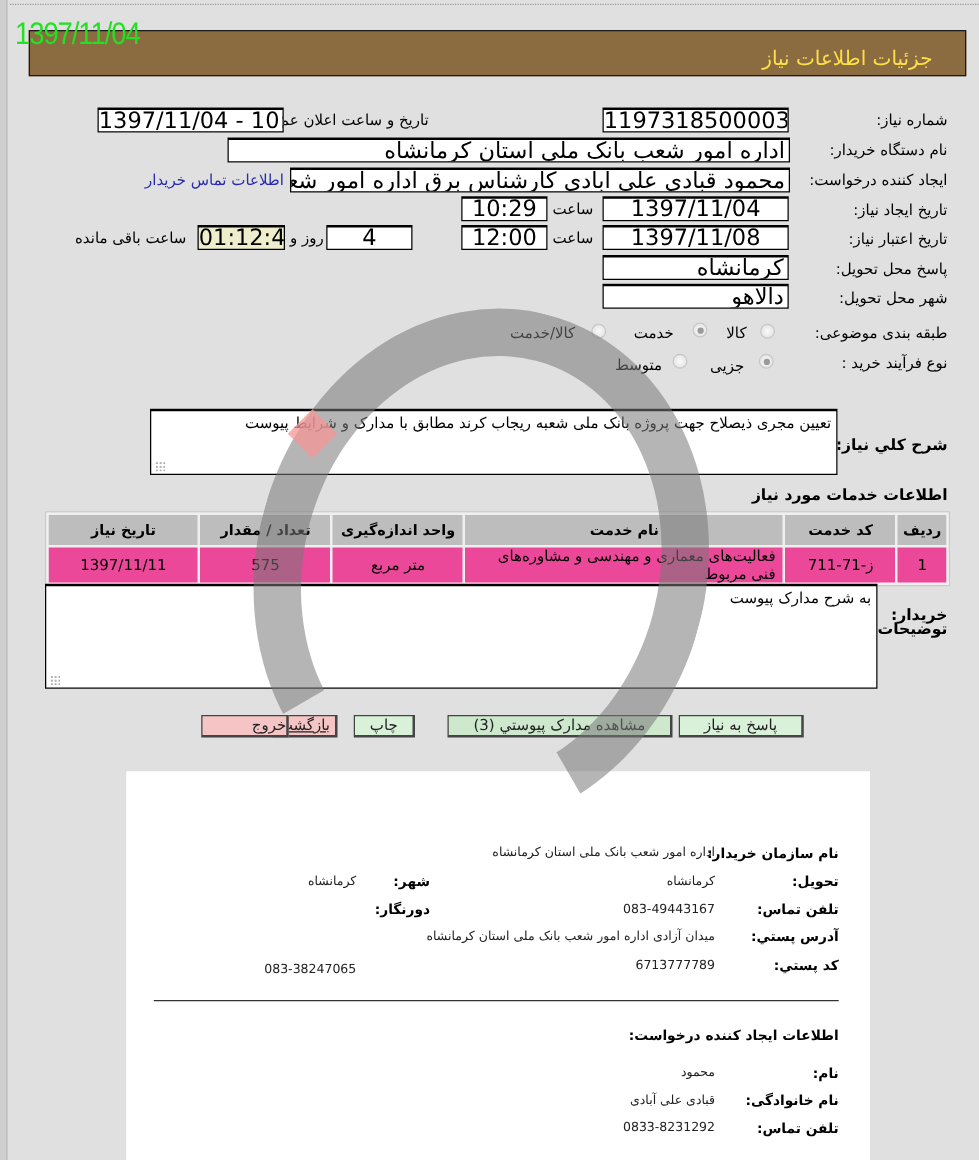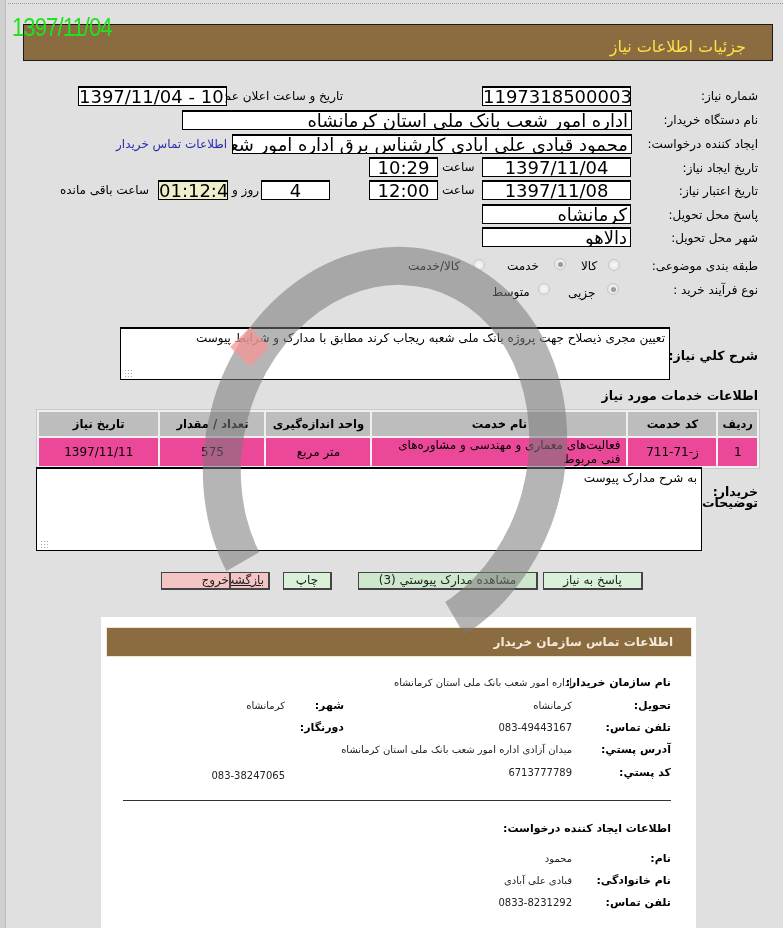--- a/index.html
+++ b/index.html
@@ -168,23 +168,20 @@
   <span class="grip"></span>
 </div>
 
 <div class="btn green" style="left:543px; top:572px; width:100px;"><span>پاسخ به نیاز</span></div>
 <div class="btn green-dark" style="left:348px; top:572px; width:180px;margin-left:10px;"><span>مشاهده مدارک پیوستي (3)</span></div>
 <div class="btn green" style="left:283px; top:572px; width:49px;"><span>چاپ</span></div>
 <div class="btn pink underline" style="left:218px; top:572px; width:52px;"><span>بازگشت</span></div>
 <div class="btn pink" style="left:161px; top:572px; width:70px;padding-left:44px;"><span>خروج</span></div>
 
 <div class="abs contact-card">
-  <div class="contact-header">
-    <span class="contact-header-title">اطلاعات تماس سازمان خریدار</span>
-  </div>
 
   <span class="c-label" style="right:25px; top:59px;">نام سازمان خریدار:</span>
   <span class="c-val" style="right:124px; top:60px;">اداره امور شعب بانک ملی استان کرمانشاه</span>
 
   <span class="c-label" style="right:25px; top:82px;">تحویل:</span>
   <span class="c-val" style="right:124px; top:83px;">کرمانشاه</span>
   <span class="c-label" style="right:352px; top:82px;">شهر:</span>
   <span class="c-val" style="right:411px; top:83px;">کرمانشاه</span>
 
   <span class="c-label" style="right:25px; top:104px;">تلفن تماس:</span>

